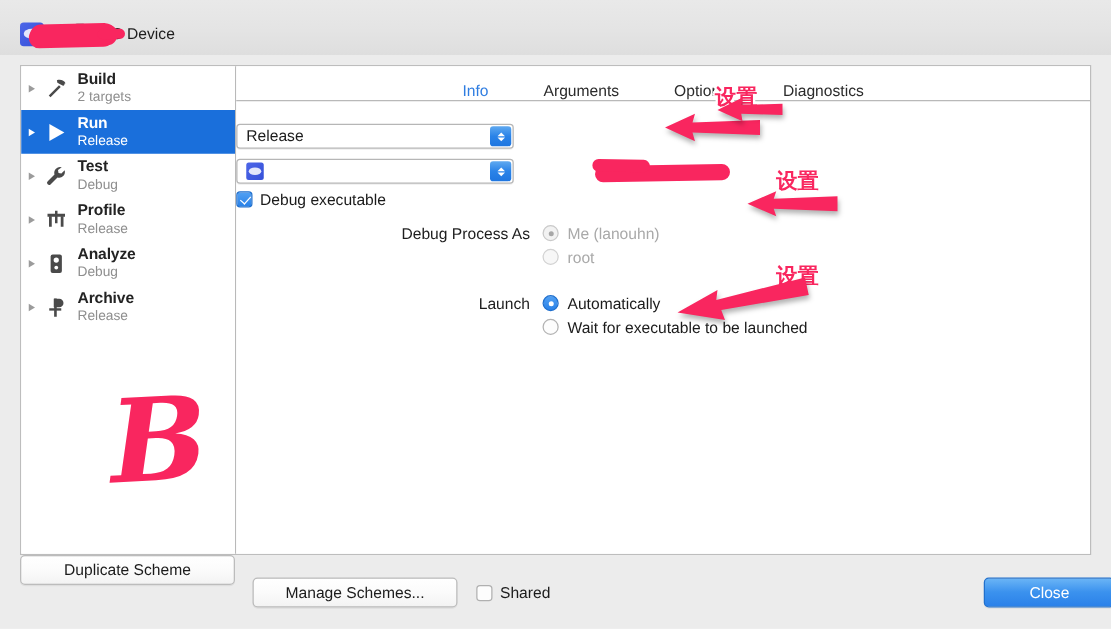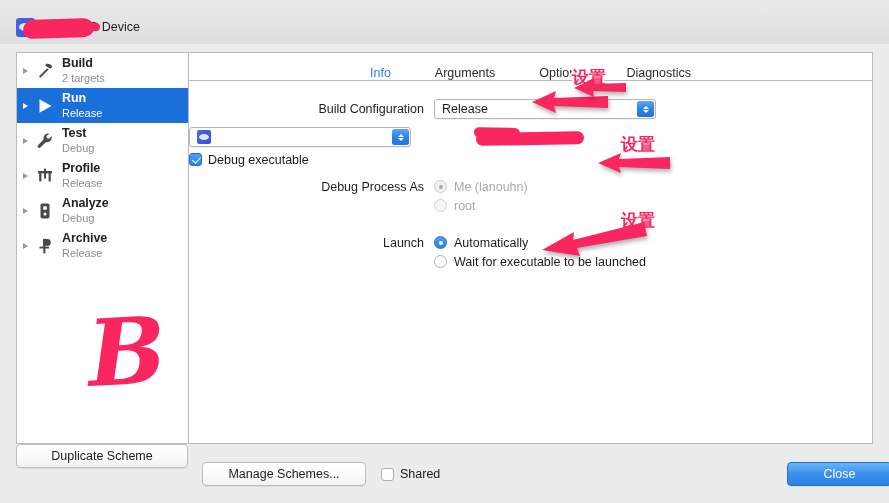--- a/index.html
+++ b/index.html
@@ -549,21 +549,20 @@
     <div class="tabbar">
       <span class="tab active">Info</span>
       <span class="tab">Arguments</span>
       <span class="tab">Options</span>
       <span class="tab">Diagnostics</span>
     </div>
 
     <div class="form">
 
       <div class="form-row">
-        <div class="f-label">Build Configuration</div>
         <div class="f-field">
           <div class="popup">
             <span>Release</span>
             <span class="stepper">
               <span class="chev up"></span>
                 <span class="chev down"></span>
             </span>
           </div>
         </div>
       </div>

